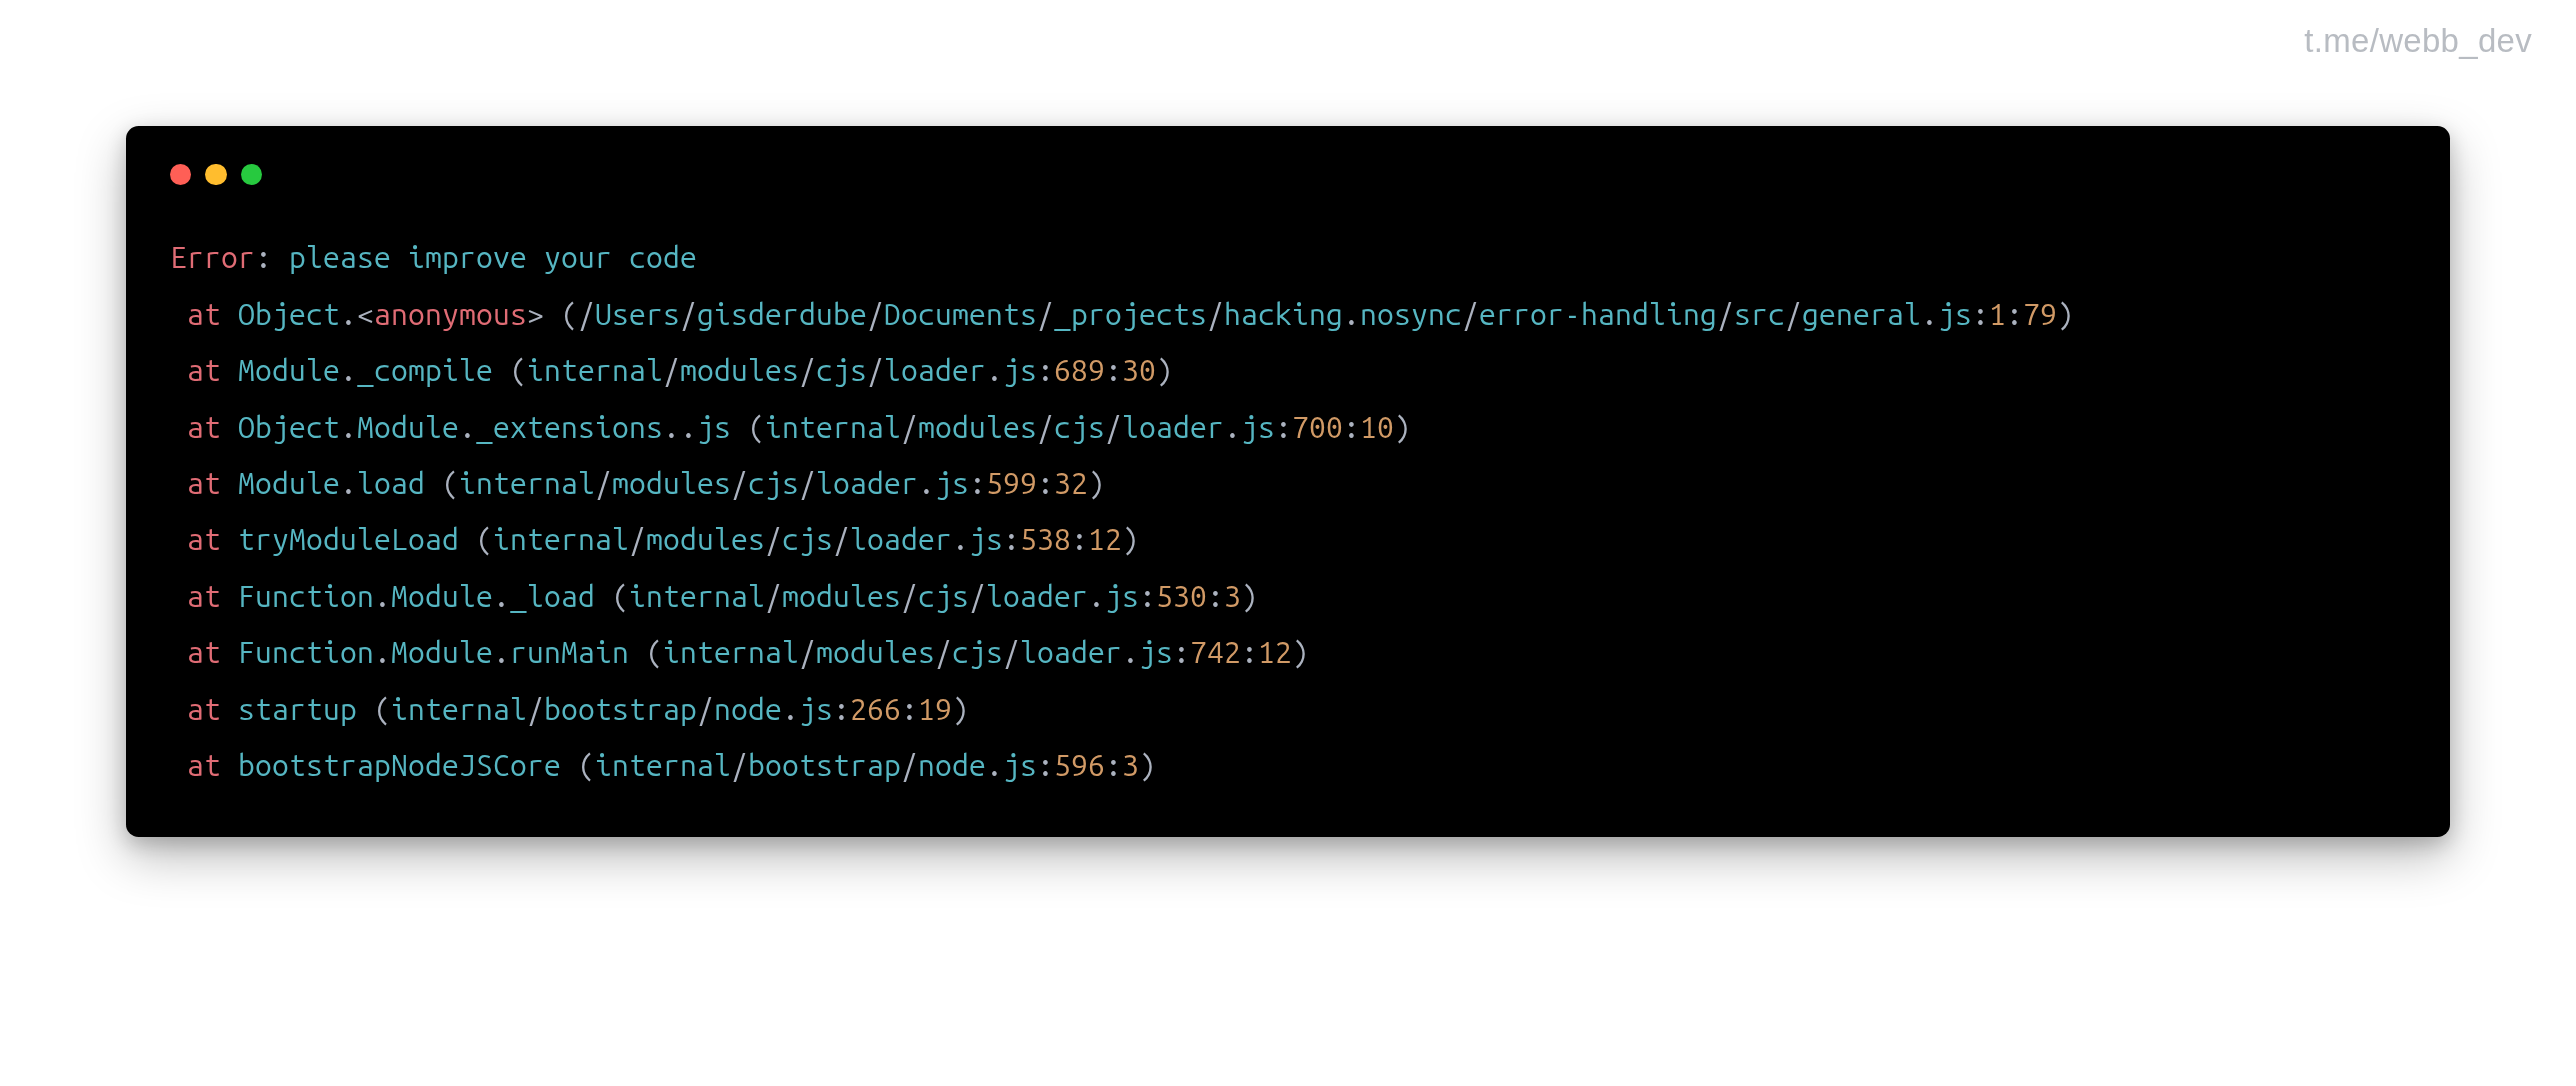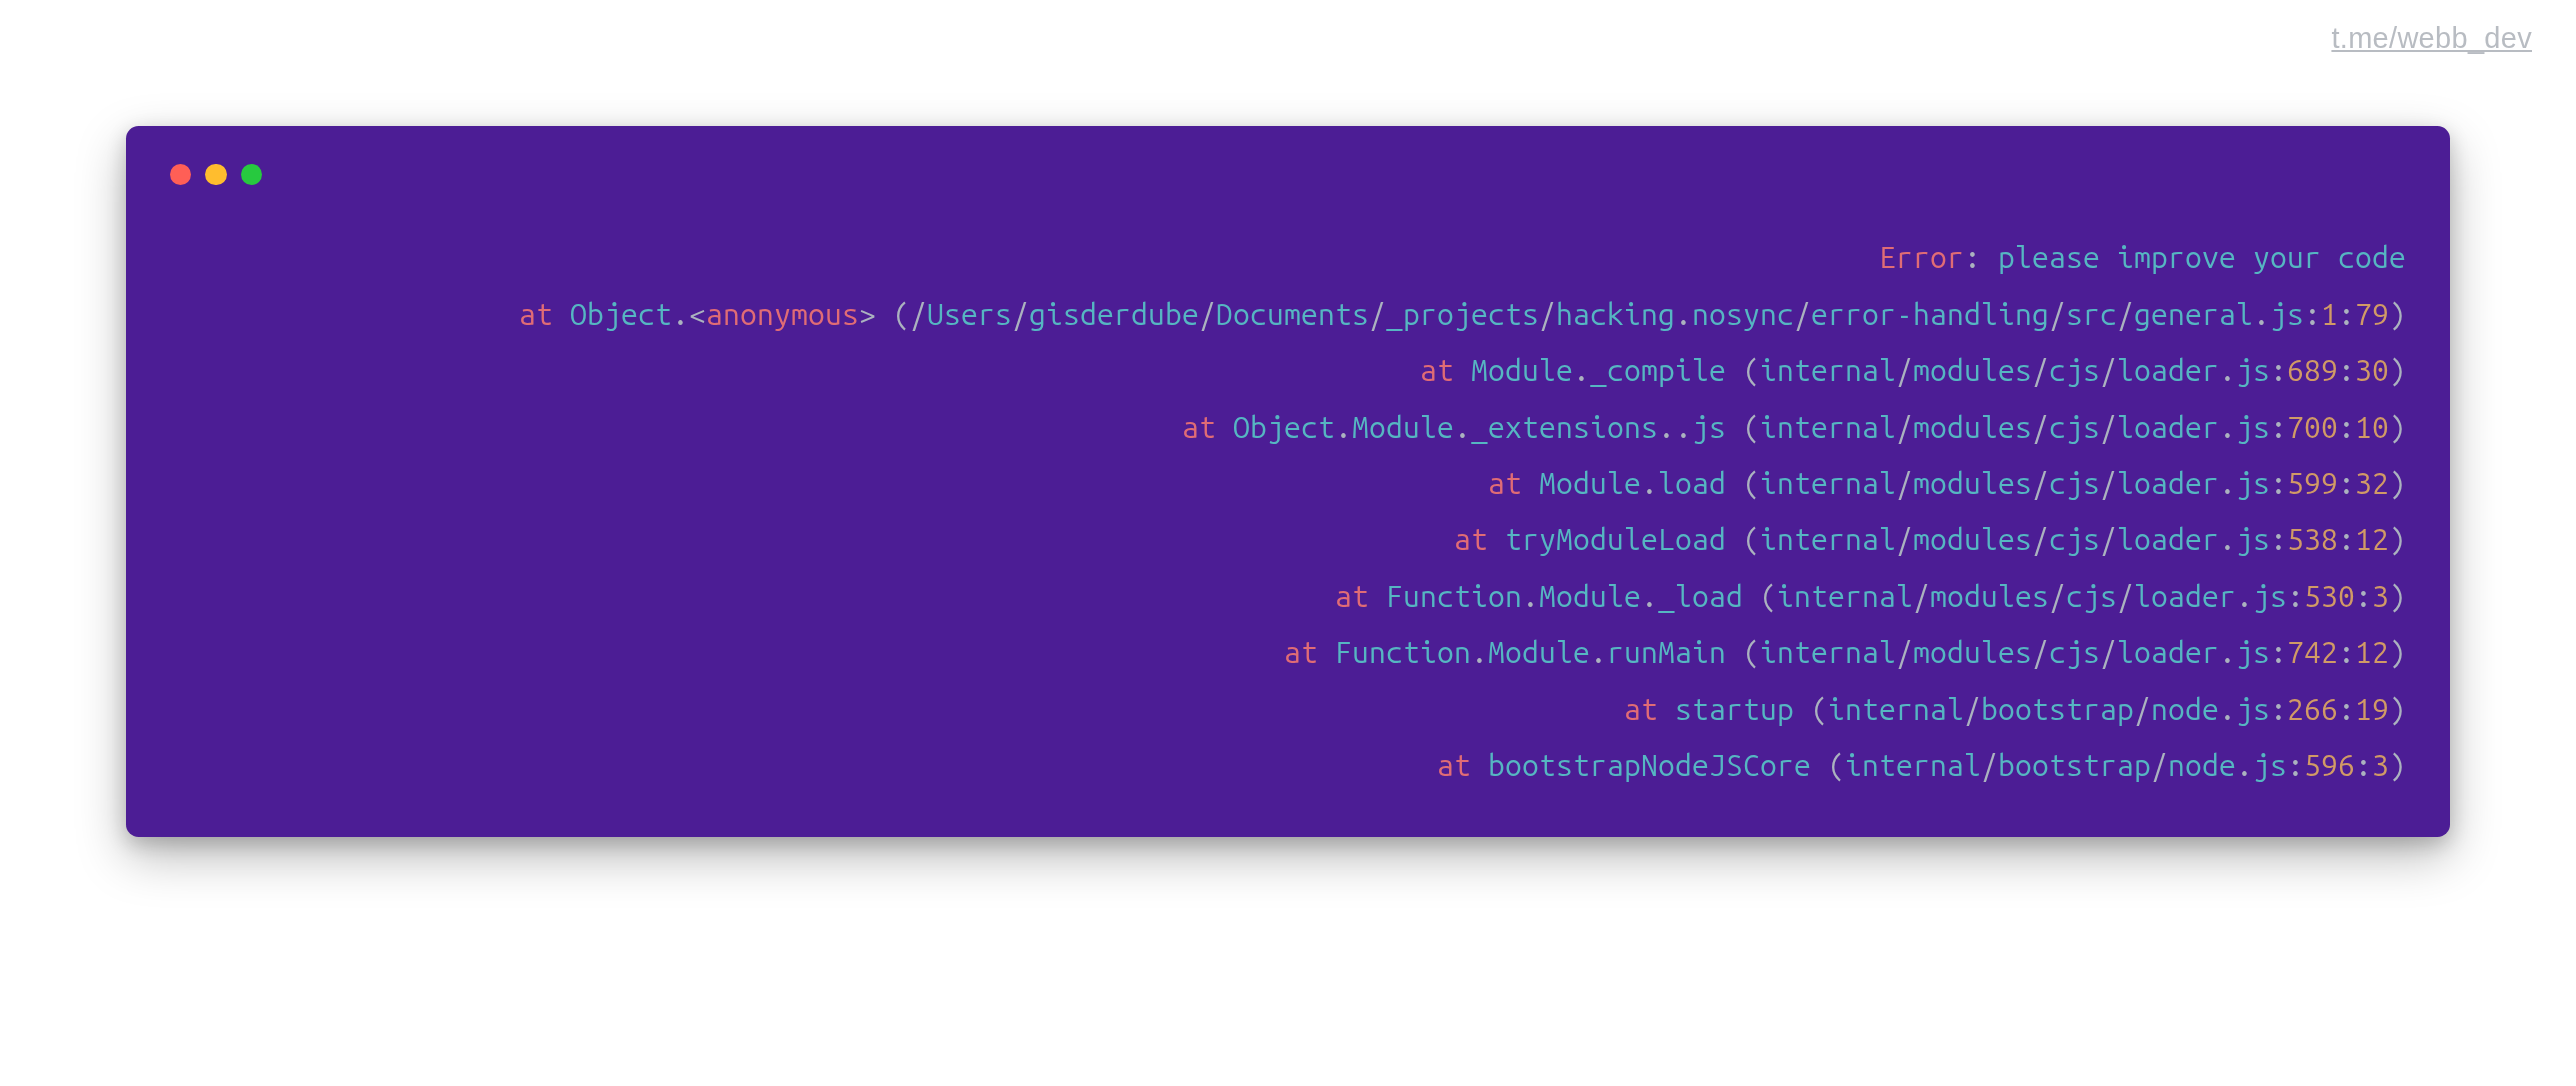--- a/index.html
+++ b/index.html
@@ -13,35 +13,33 @@
     width: 2576px;
     height: 1087px;
     position: relative;
     overflow: hidden;
   }
   .watermark {
     position: absolute;
     top: 22px;
     right: 44px;
     color: #b8bcc2;
-    font-size: 29px;
+    font-size: 33px;
     font-family: -apple-system, BlinkMacSystemFont, "Segoe UI", Helvetica, Arial, sans-serif;
     letter-spacing: 0.3px;
-    text-decoration: underline;
   }
   .terminal-window {
     position: absolute;
     top: 126px;
     left: 126px;
     right: 126px;
-    background: #4c1d95;
+    background: #000000;
     border-radius: 12.6px;
     box-shadow: 0 19px 50px rgba(0,0,0,0.28), 0 6.3px 19px rgba(0,0,0,0.18);
     padding: 38px 44px 44px 44px;
-    text-align: right;
   }
   .traffic-lights {
     display: flex;
     gap: 14px;
     margin-bottom: 44px;
   }
   .light {
     width: 21.4px;
     height: 21.4px;
     border-radius: 50%;

